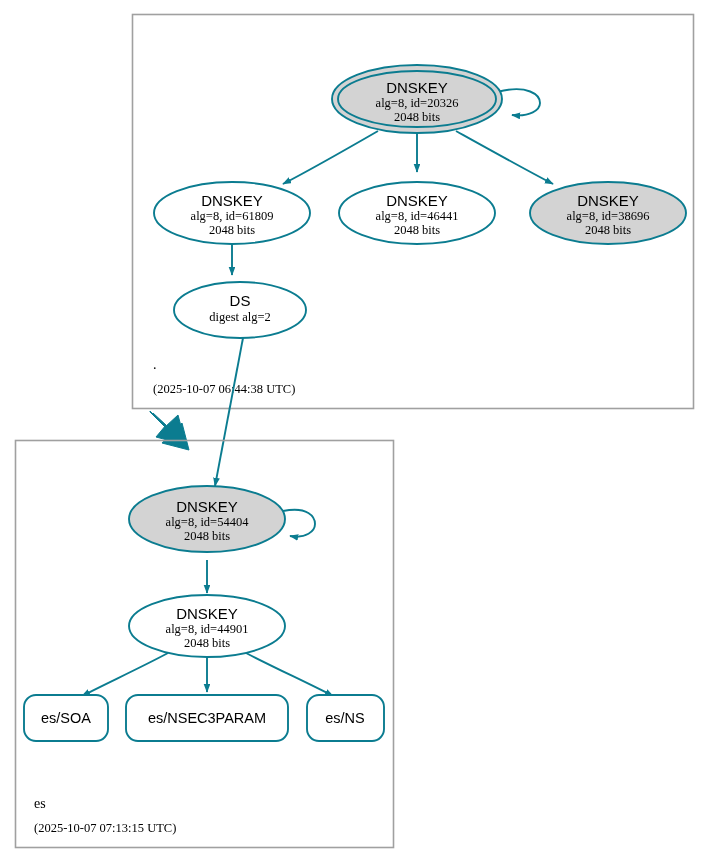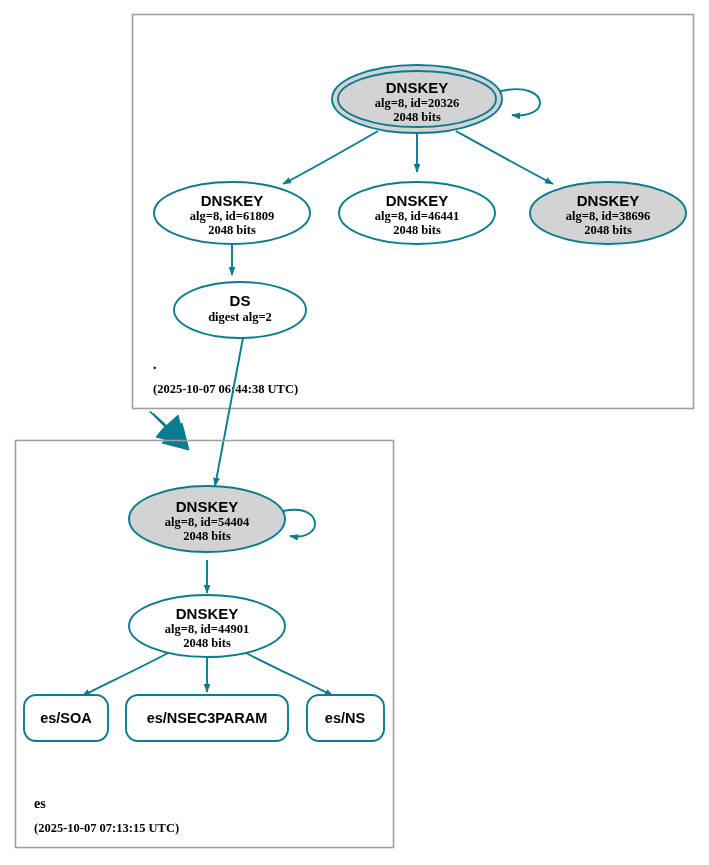--- a/index.html
+++ b/index.html
@@ -10,21 +10,20 @@
   body {
     width: 709px;
     height: 865px;
     font-family: "Liberation Sans", sans-serif;
     overflow: hidden;
   }
   #canvas {
     position: relative;
     width: 646px;
     height: 865px;
-    font-weight: bold;
   }
   svg.graph {
     position: absolute;
     left: 0;
     top: 0;
     width: 709px;
     height: 865px;
   }
   .cluster-rect {
     fill: none;

